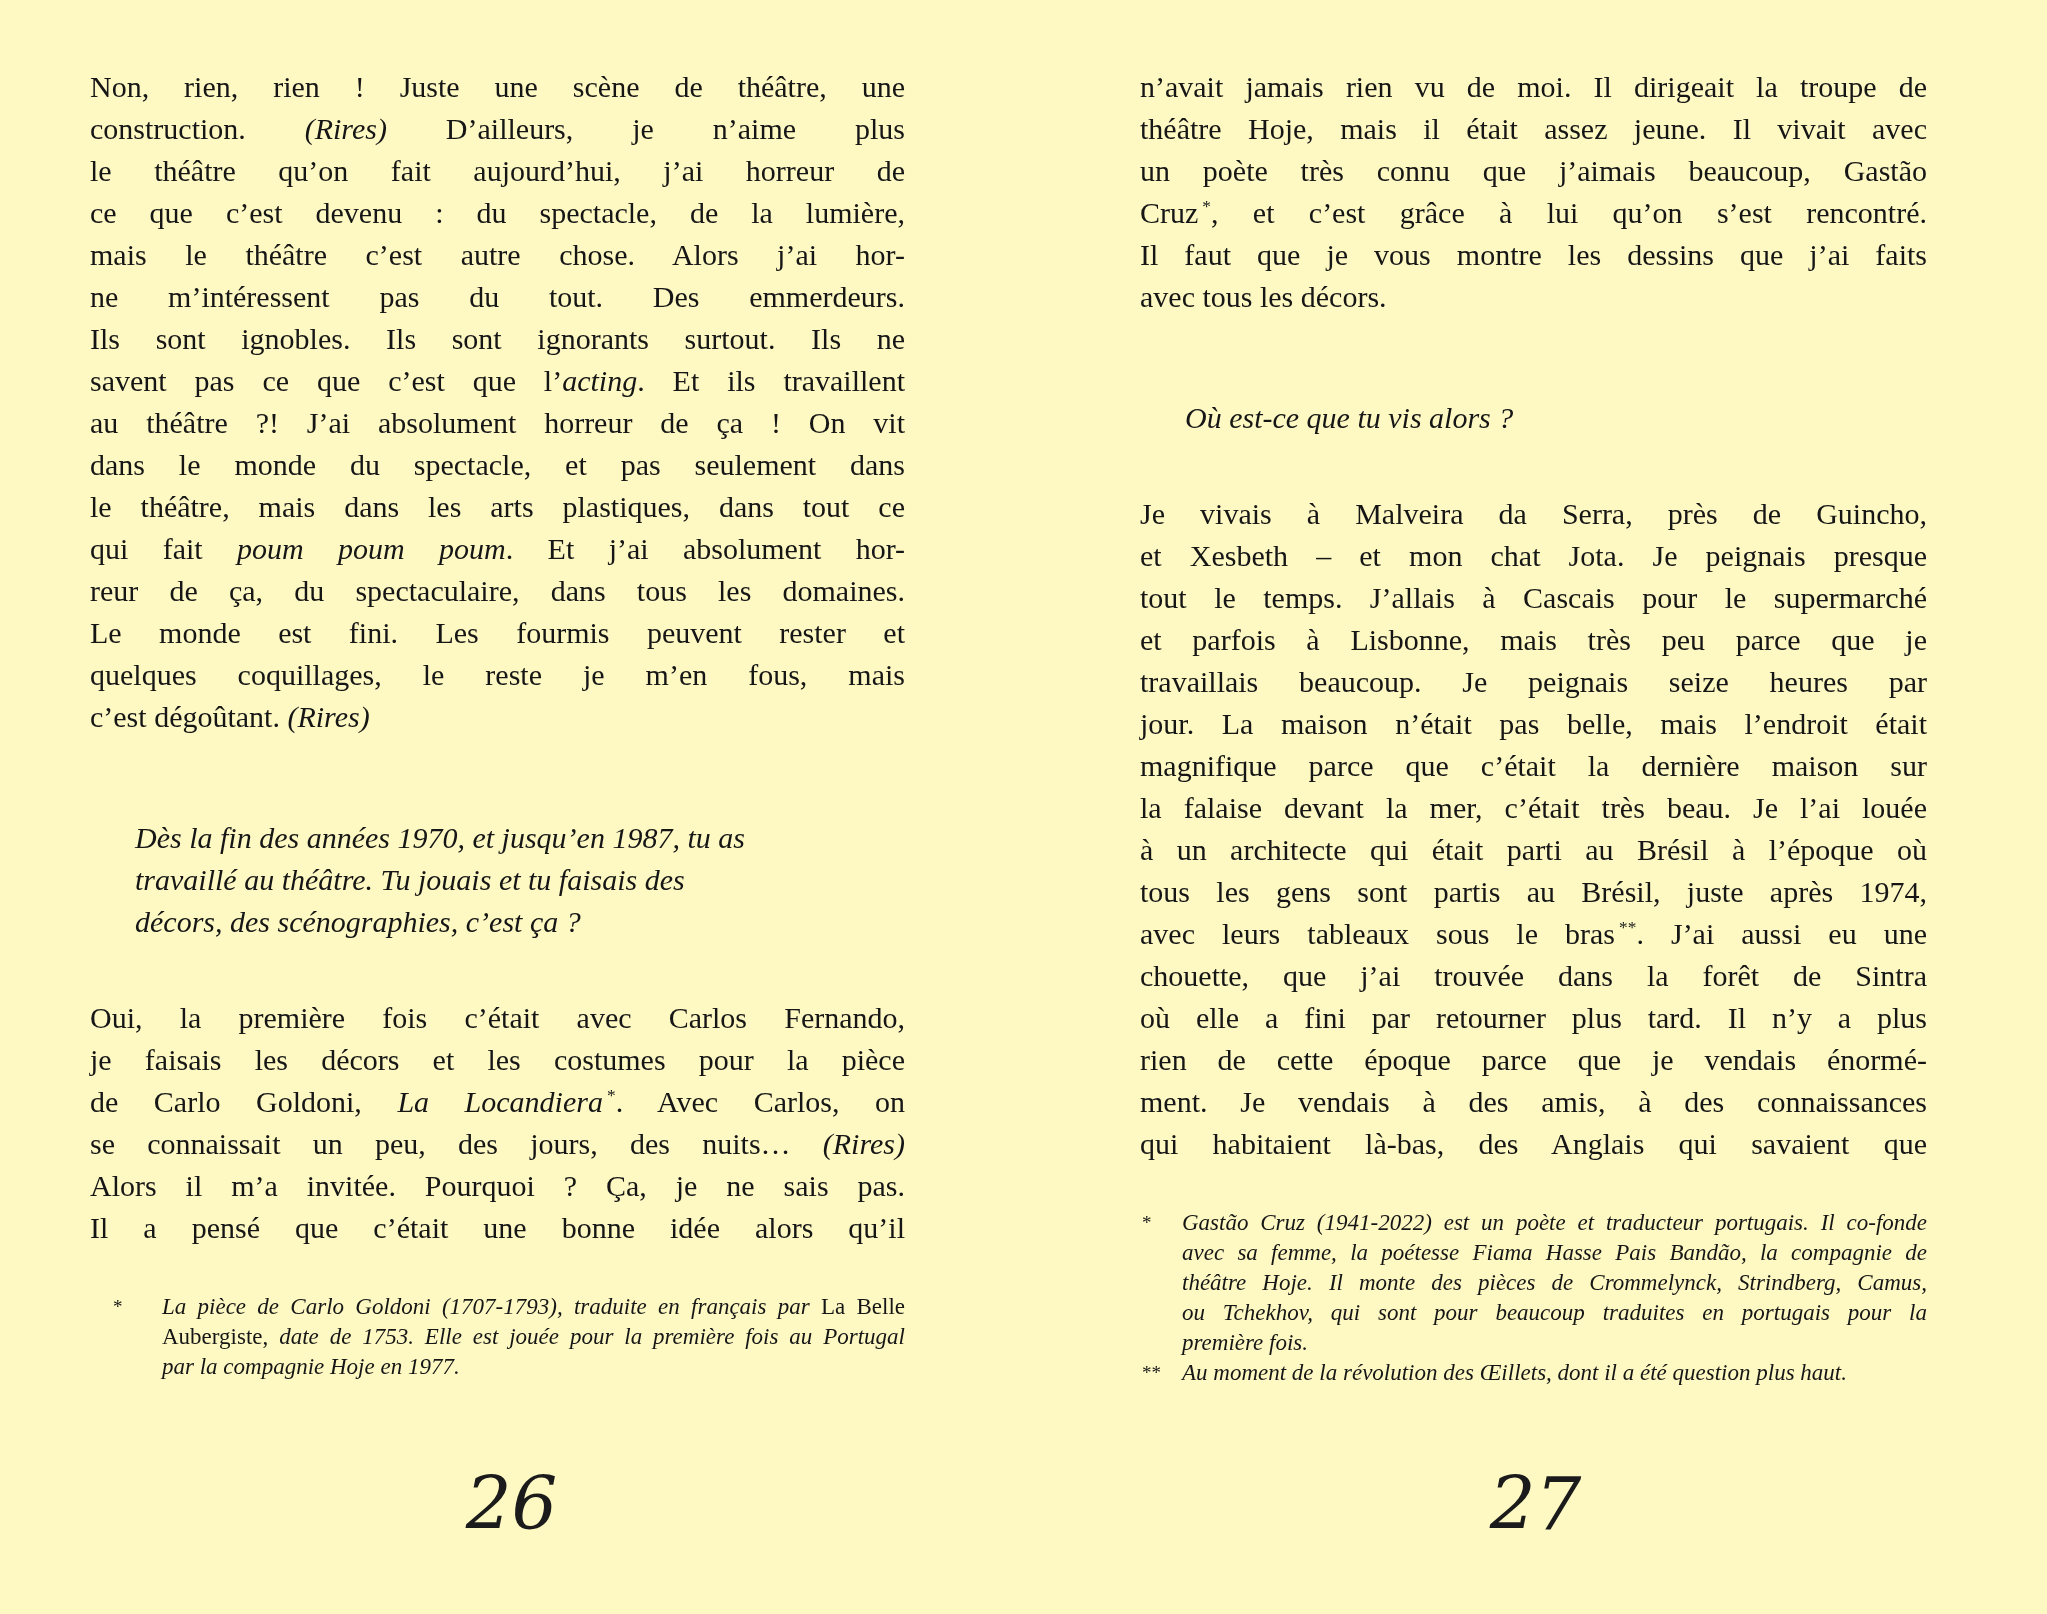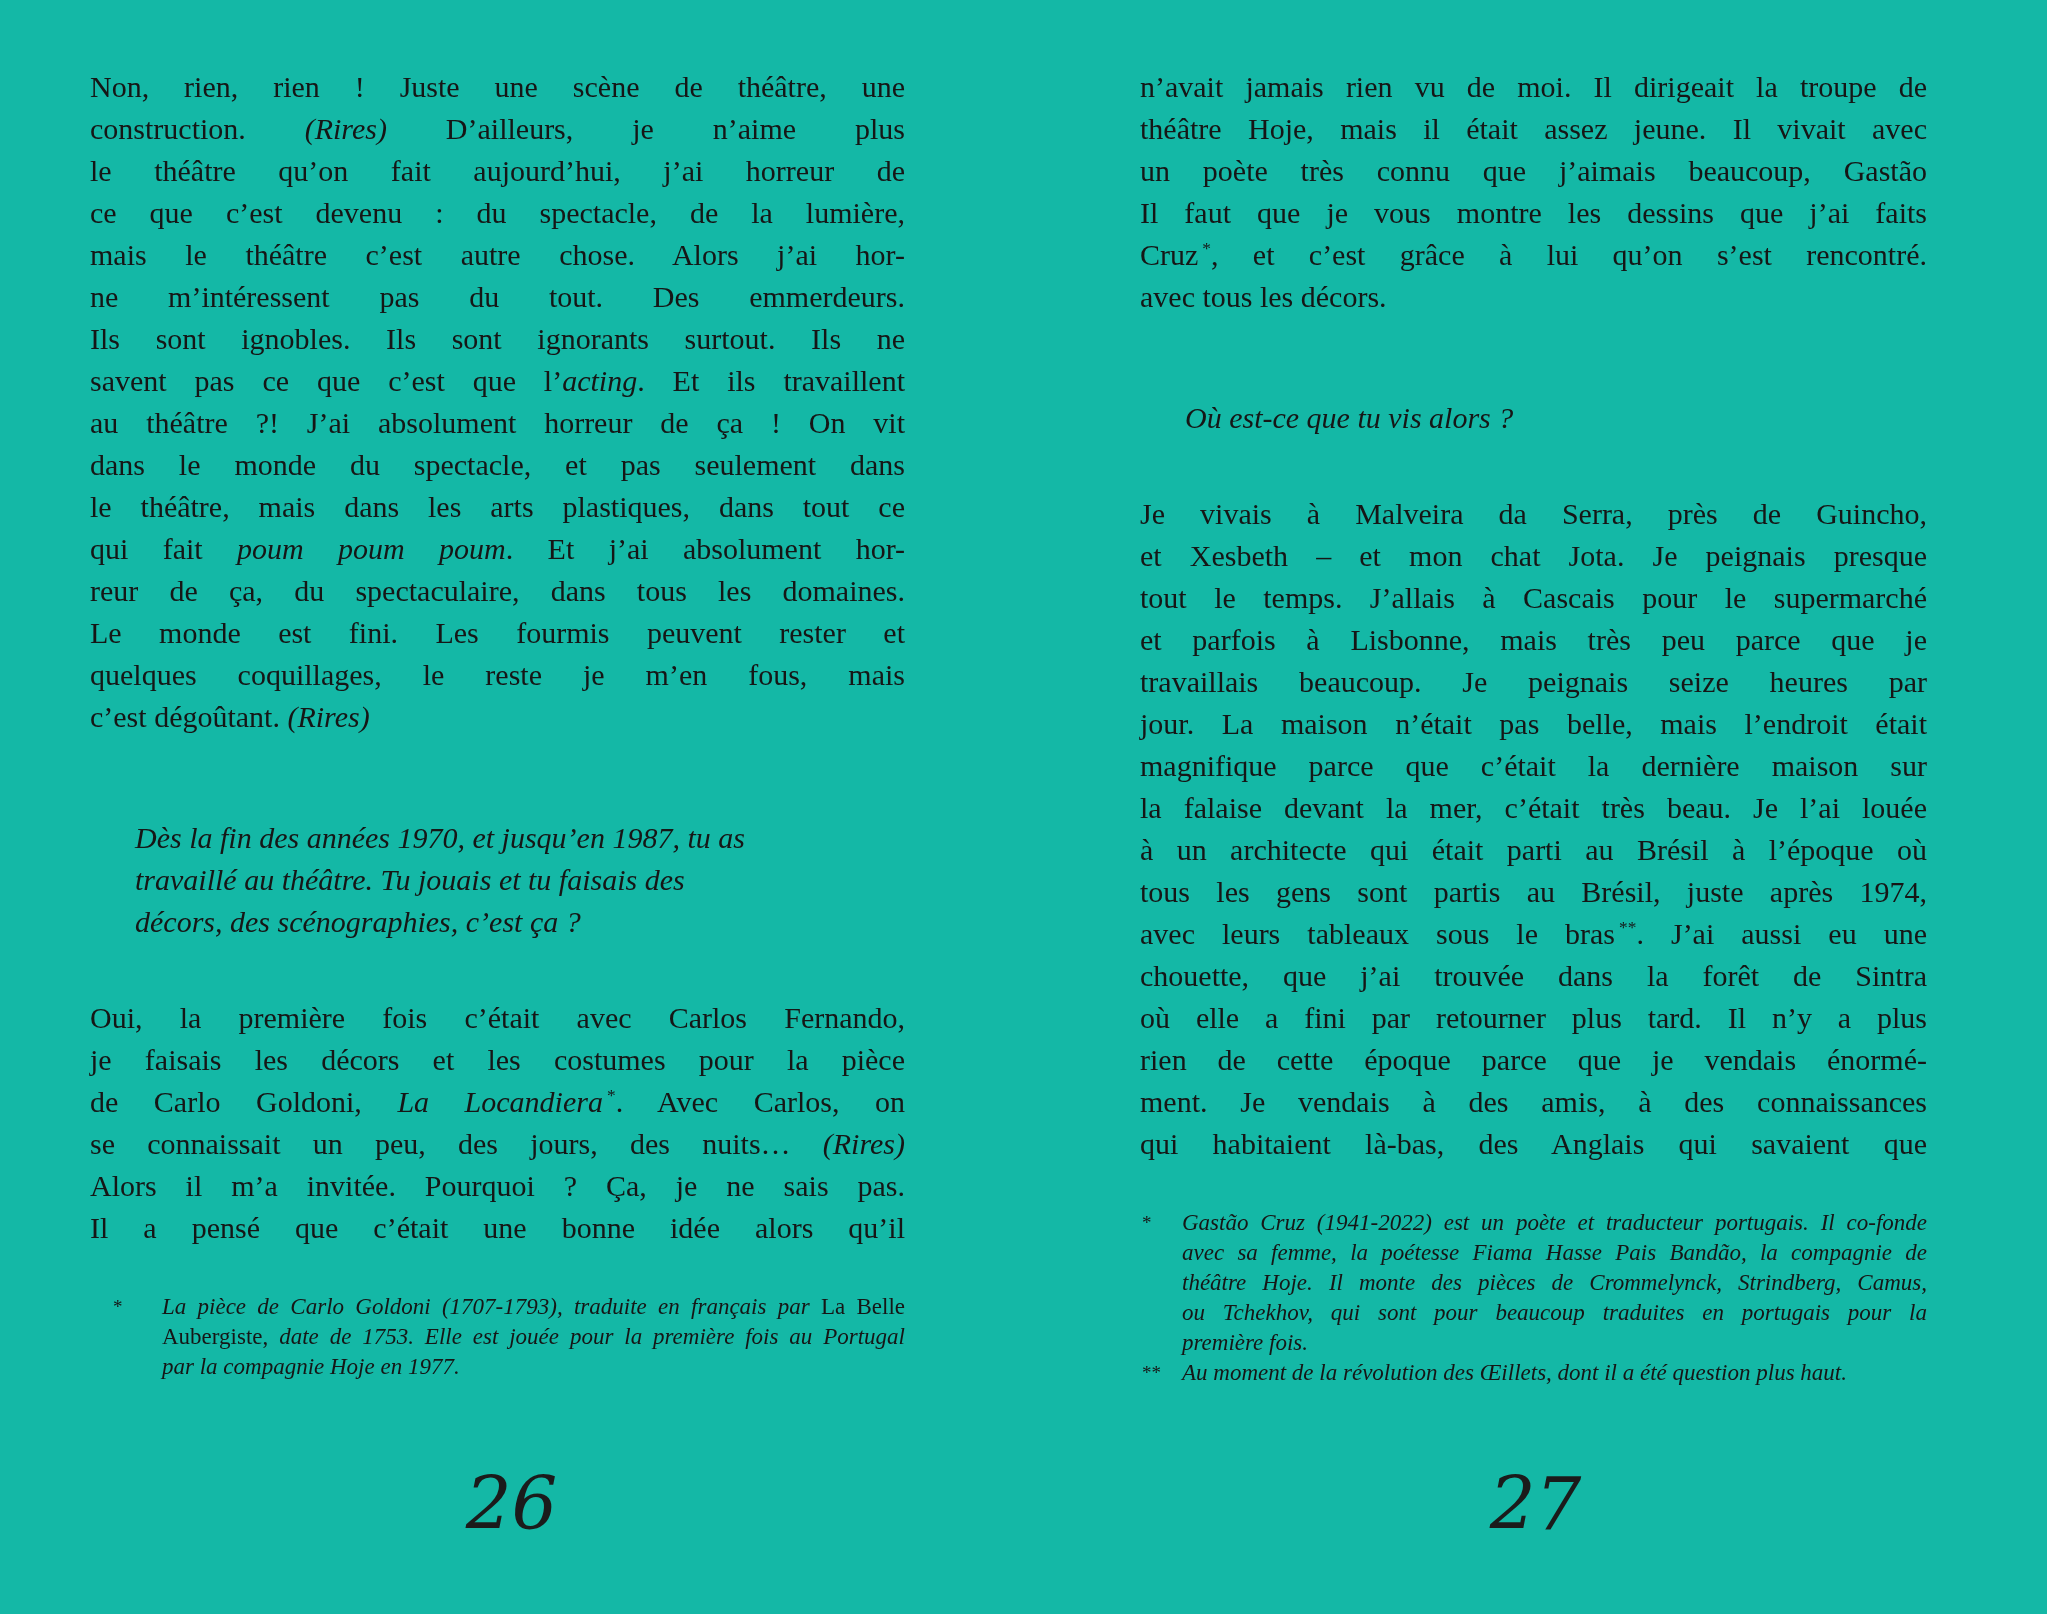--- a/index.html
+++ b/index.html
@@ -1,20 +1,20 @@
 <!DOCTYPE html>
 <html lang="fr"><head>
 <meta charset="utf-8">
 <style>
   html, body { margin:0; padding:0; }
   body { background:#ffffff; }
   .spread {
     position:relative;
     width:2047px; height:1614px;
-    background:#14b8a6;
+    background:#fef9c3;
     font-family:"Liberation Serif", serif;
     color:#161616;
     overflow:hidden;
   }
   .page { position:absolute; top:0; height:100%; }
   .page-left  { left:0;      width:1023px; --fn-pad:23px; --fn-ind:72px; }
   .page-right { left:1024px; width:1023px; --fn-pad:2px;  --fn-ind:42px; }
 
   .col { position:absolute; top:66px; }
   .page-left  .col { left:90px;  width:815px; }
@@ -122,22 +122,22 @@
       </div>
     <div class="page-number">26</div>
   </div>
 
   <div class="page page-right">
     <div class="col">
         <div class="block answer">
           <div class="line"><span class="rm">n’avait jamais rien vu de moi. Il dirigeait la troupe de</span></div>
           <div class="line"><span class="rm">théâtre Hoje, mais il était assez jeune. Il vivait avec</span></div>
           <div class="line"><span class="rm">un poète très connu que j’aimais beaucoup, Gastão</span></div>
+          <div class="line"><span class="rm">Cruz</span><sup class="fnref">*</sup><span class="rm">, et c’est grâce à lui qu’on s’est rencontré.</span></div>
           <div class="line"><span class="rm">Il faut que je vous montre les dessins que j’ai faits</span></div>
-          <div class="line"><span class="rm">Cruz</span><sup class="fnref">*</sup><span class="rm">, et c’est grâce à lui qu’on s’est rencontré.</span></div>
           <div class="line noj"><span class="rm">avec tous les décors.</span></div>
         </div>
         <div class="block question">
           <div class="line noj"><span class="it">Où est-ce que tu vis alors&nbsp;?</span></div>
         </div>
         <div class="block answer">
           <div class="line"><span class="rm">Je vivais à Malveira da Serra, près de Guincho,</span></div>
           <div class="line"><span class="rm">et Xesbeth – et mon chat Jota. Je peignais presque</span></div>
           <div class="line"><span class="rm">tout le temps. J’allais à Cascais pour le supermarché</span></div>
           <div class="line"><span class="rm">et parfois à Lisbonne, mais très peu parce que je</span></div>

